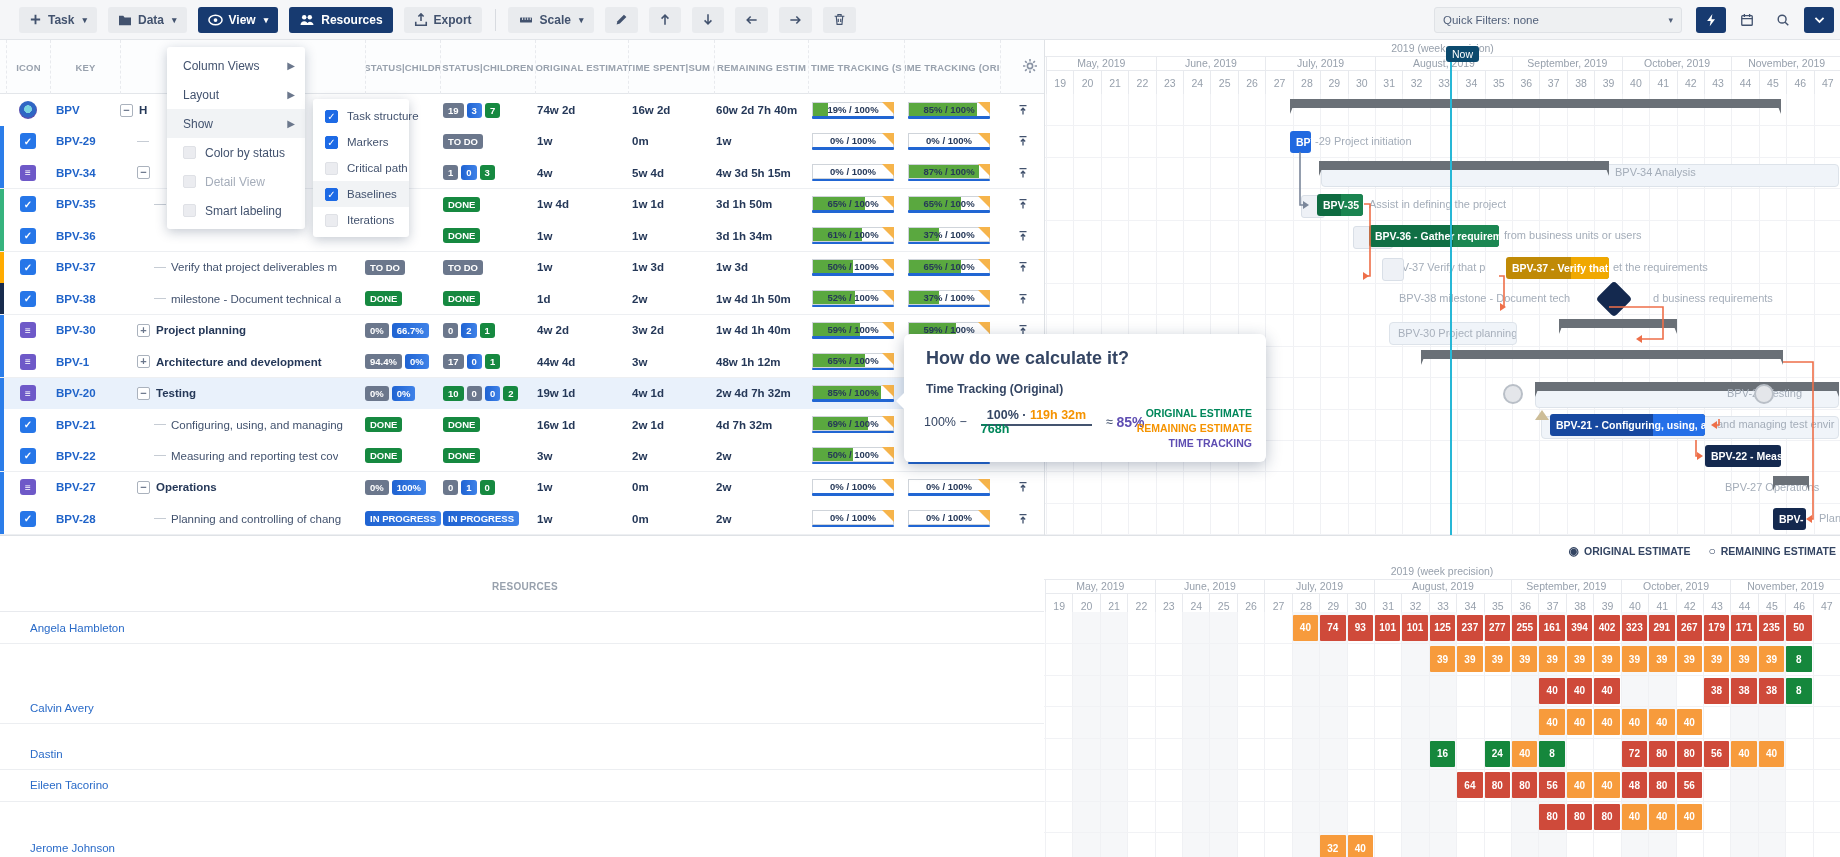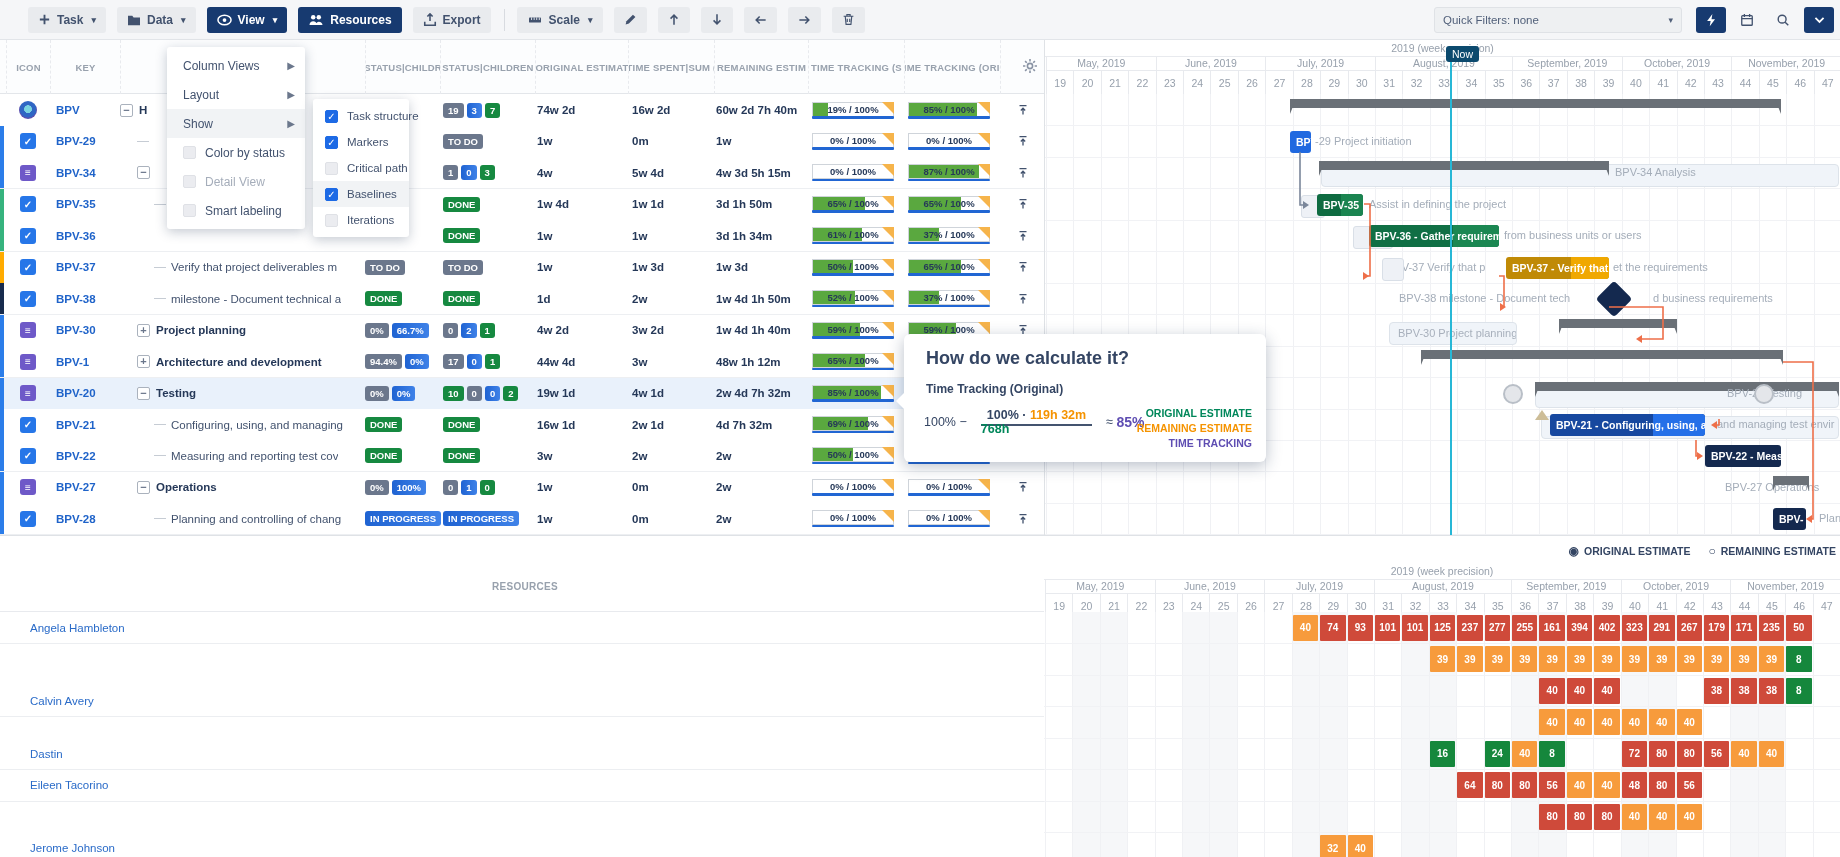--- a/index.html
+++ b/index.html
@@ -1,18 +1,18 @@
 <!DOCTYPE html>
 <html><head>
 <meta charset="utf-8">
 <style>
   html,body{margin:0;padding:0;background:#fff;font-family:"Liberation Sans",sans-serif;}
   #app{position:relative;width:1840px;height:857px;overflow:hidden;background:#fff;}
   
-  #toolbar{position:absolute;left:0;top:0;width:1840px;height:40px;background:#f5f6f8;border-bottom:1px solid #e2e5e9;display:flex;align-items:center;padding-left:28px;box-sizing:border-box;}
+  #toolbar{position:absolute;left:0;top:0;width:1840px;height:40px;background:#f5f6f8;border-bottom:1px solid #e2e5e9;display:flex;align-items:center;padding-left:19px;box-sizing:border-box;}
   .tbtn{display:inline-flex;align-items:center;gap:6px;height:26px;padding:0 10px;margin-right:11px;background:#e9ebee;border-radius:3px;color:#42526e;font-size:12px;font-weight:bold;cursor:pointer;white-space:nowrap;}
   .tbtn.active{background:#173a70;color:#fff;}
   .tbtn svg{display:block;}
   .tsep{width:1px;height:22px;background:#d8dbe0;margin:0 12px 0 2px;}
   .caret{font-size:9px;margin-left:2px;}
   #qf{margin-left:auto;display:flex;align-items:center;}
   #qf .select{width:248px;height:26px;background:#eef0f2;border:1px solid #dfe2e6;border-radius:3px;color:#505f79;font-size:11.5px;display:flex;align-items:center;justify-content:space-between;padding:0 8px;box-sizing:border-box;margin-right:14px;}
   .ibtn{width:30px;height:26px;border-radius:3px;display:inline-flex;align-items:center;justify-content:center;color:#42526e;margin-right:6px;cursor:pointer;}
   .ibtn.active{background:#173a70;color:#fff;}
   
@@ -1037,21 +1037,21 @@
       <div class="wcell" style="top: 31px; height: 23px; left: 658.936px; width: 27.414px;">43</div>
       <div class="wcell" style="top: 31px; height: 23px; left: 686.35px; width: 27.414px;">44</div>
       <div class="wcell" style="top: 31px; height: 23px; left: 713.764px; width: 27.414px;">45</div>
       <div class="wcell" style="top: 31px; height: 23px; left: 741.178px; width: 27.414px;">46</div>
       <div class="wcell" style="top: 31px; height: 23px; left: 768.592px; width: 27.414px;">47</div>
     </div>
   <div id="rbody-left" style="position:absolute;left:0;top:612px;width:1044px;height:245px;overflow:hidden;">
       <div class="rrow" style="top: 0px;">
         <div class="rname">Angela Hambleton</div>
       </div>
-      <div class="rrow" style="top: 73px;">
+      <div class="rrow" style="top: 80px;">
         <div class="rname">Calvin Avery</div>
       </div>
       <div class="rrow" style="top: 126px;">
         <div class="rname">Dastin</div>
       </div>
       <div class="rrow" style="top: 157.5px;">
         <div class="rname">Eileen Tacorino</div>
       </div>
       <div class="rrow" style="top: 220.5px;">
         <div class="rname">Jerome Johnson</div>

